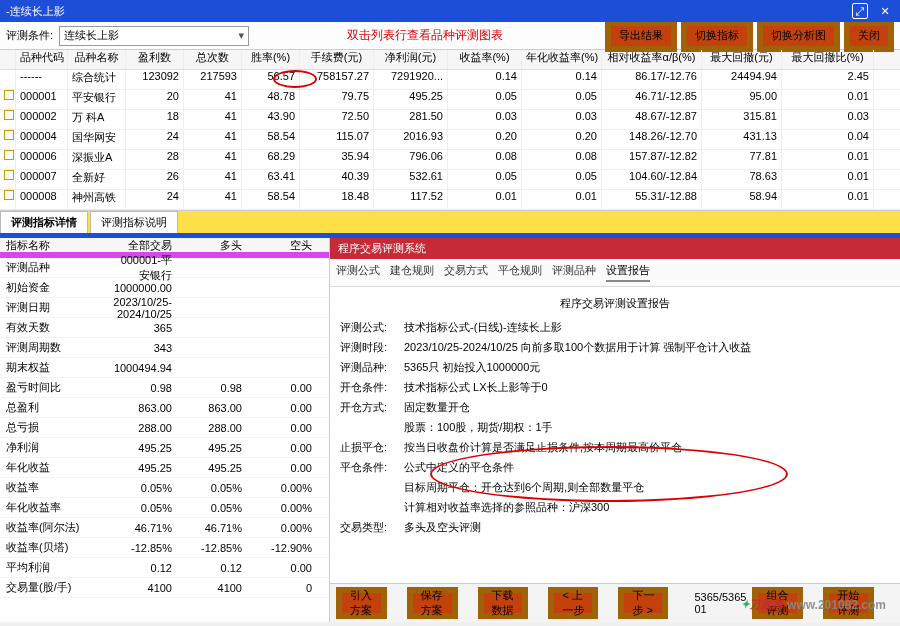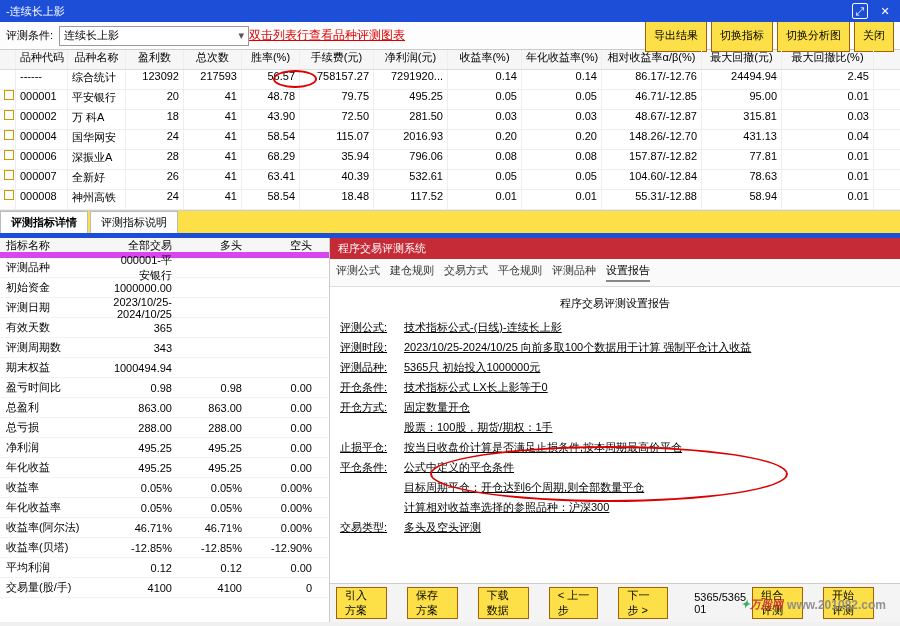--- a/index.html
+++ b/index.html
@@ -4,22 +4,22 @@
   <style>
     * { box-sizing: border-box; margin: 0; padding: 0; font-family: "Microsoft YaHei", SimSun, sans-serif; font-size: 11px; }
     body { width: 900px; height: 626px; background: #f0f0f0; overflow: hidden; position: relative; }
     .titlebar { background: #1d4ed8; color: #fff; height: 22px; display: flex; align-items: center; padding: 0 6px; position: relative; }
     .title-text { flex: 1; }
     .title-close { width: 18px; height: 18px; display: flex; align-items: center; justify-content: center; cursor: pointer; }
     .toolbar { display: flex; align-items: center; height: 28px; padding: 2px 6px; border-bottom: 1px solid #ccc; background: #fdfdfd; }
     .toolbar-label { margin-right: 6px; }
     .combo { border: 1px solid #999; height: 20px; width: 190px; display: flex; align-items: center; padding: 0 4px; background: #fff; position: relative; }
     .combo::after { content: "▾"; position: absolute; right: 4px; color: #555; }
-    .red-hint { color: #d00; flex: 1; text-align: left; font-size: 12px; text-decoration: underline; }
-    .btn { border: 1px solid #a16207; background: #fde047; height: 32px; padding: 0 8px; margin-left: 4px; display: flex; align-items: center; cursor: pointer; }
+    .red-hint { color: #d00; flex: 1; text-align: center; font-size: 12px; }
+    .btn { border: 6px solid #a16207; background: #c2410c; height: 32px; padding: 0 8px; margin-left: 4px; display: flex; align-items: center; cursor: pointer; }
     .grid { background: #fff; border-bottom: 1px solid #ccc; }
     .grid-head, .grid-row { display: flex; height: 20px; }
     .grid-head { background: #f6f6f6; border-bottom: 1px solid #ddd; font-weight: 400; }
     .grid-row { border-bottom: 1px solid #eee; }
     .cell { padding: 0 4px; overflow: hidden; white-space: nowrap; text-align: right; border-right: 1px solid #eee; }
     .cell.l { text-align: left; }
     .cell.c { text-align: center; }
     .w-icon { width: 16px; }
     .w-code { width: 52px; }
     .w-name { width: 58px; }
@@ -38,21 +38,21 @@
     .lp-row { border-bottom: 1px solid #f3f3f3; }
     .lp-c1 { width: 110px; padding-left: 6px; }
     .lp-c2, .lp-c3, .lp-c4 { width: 70px; text-align: right; padding-right: 8px; }
     .right-panel { flex: 1; display: flex; flex-direction: column; }
     .panel-title { background: #c52b37; color: #fff; padding: 3px 8px; }
     .sub-tabs { display: flex; padding: 4px 6px; border-bottom: 1px solid #ddd; background: #fafafa; }
     .sub-tab { margin-right: 10px; cursor: pointer; color: #333; }
     .sub-tab.active { color: #000; border-bottom: 2px solid #888; padding-bottom: 2px; }
     .report { flex: 1; padding: 6px 10px; background: #fff; overflow: auto; line-height: 20px; position: relative; }
     .report-title { text-align: center; margin-bottom: 4px; }
-    .report-row { display: flex; text-decoration: underline; }
+    .report-row { display: flex; }
     .report-label { width: 64px; }
     .bottom-bar { display: flex; align-items: center; padding: 3px 6px; border-top: 1px solid #ccc; background: #f4f4f4; }
     .bottom-bar .btn { margin-right: 20px; margin-left: 0; }
     .spacer { flex: 1; }
     .ellipse-red { position: absolute; border: 2px solid #d00; border-radius: 50%; pointer-events: none; }
     .ellipse-1 { left: 273px; top: 70px; width: 44px; height: 18px; }
     .ellipse-2 { left: 430px; top: 446px; width: 358px; height: 56px; }
     .row-icon { width: 10px; height: 10px; border: 1px solid #c90; display: inline-block; background: #fff; }
     .wm { position: absolute; right: 14px; bottom: 14px; color: #c52b37; font-size: 20px; font-weight: bold; font-style: italic; opacity: 0.9; pointer-events: none; display:flex; align-items:center;}
     .wm-sub { font-size: 12px; color: #888; font-style: normal; margin-left: 4px; }

